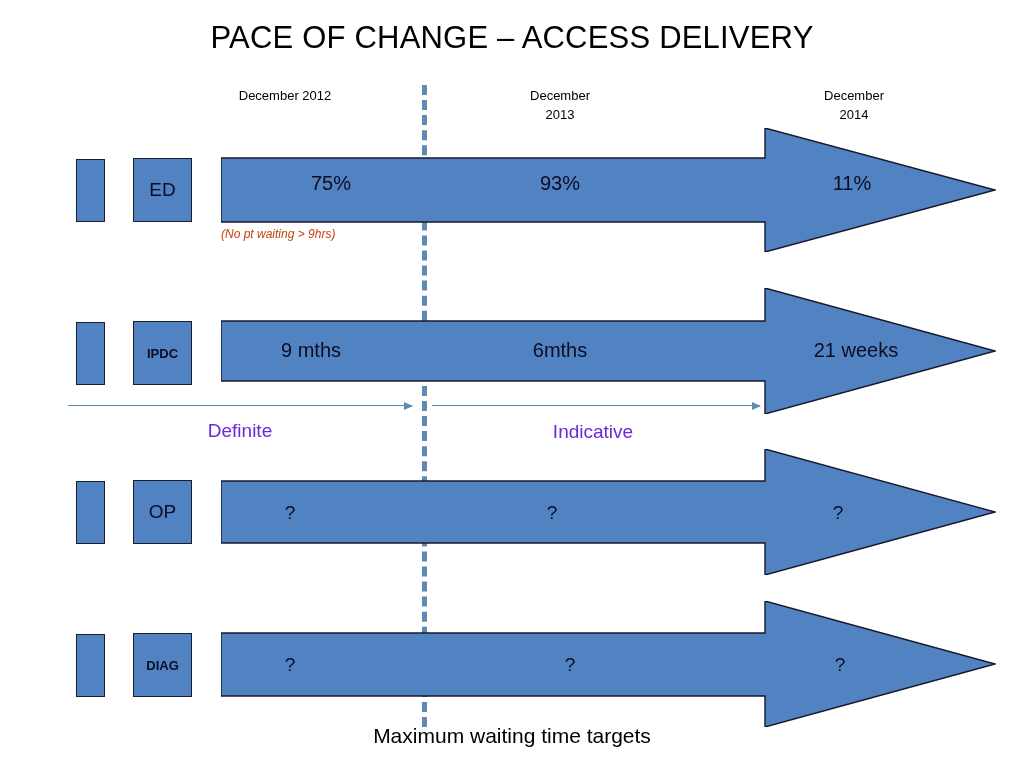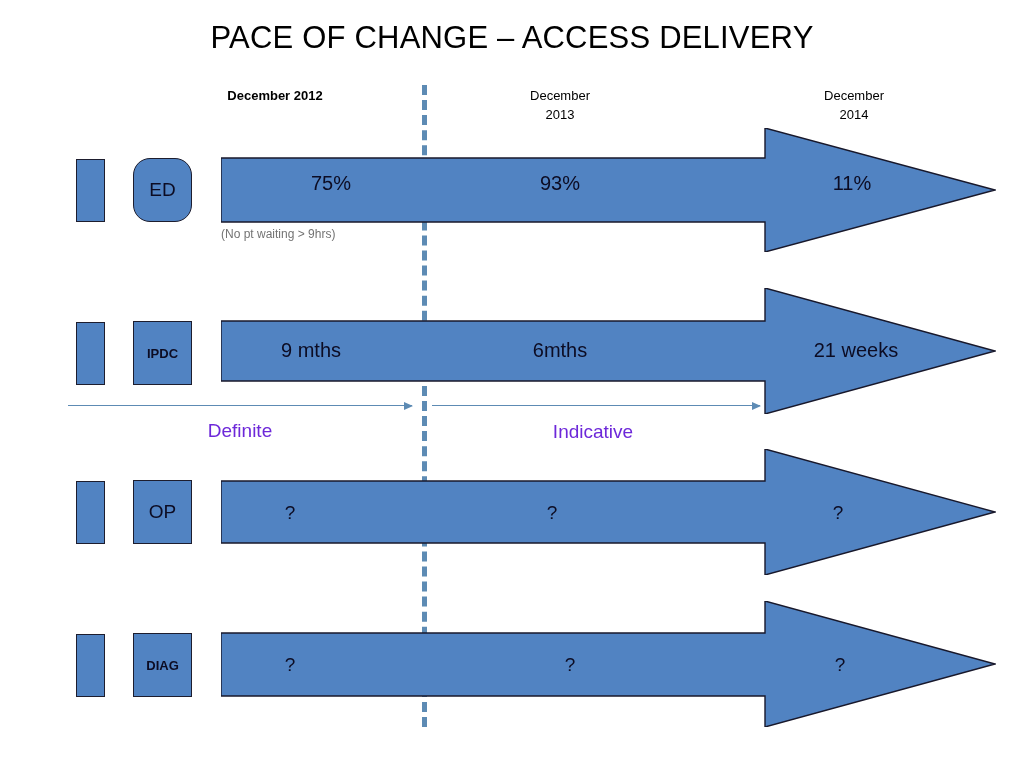--- a/index.html
+++ b/index.html
@@ -38,21 +38,21 @@
   }
 
   
   .col-header {
     position: absolute;
     text-align: center;
     font-size: 13px;
     line-height: 19px;
     color: #000000;
   }
-  .col-header.h1 { left: 182px; top: 86px; width: 186px; font-weight: bold; }
+  .col-header.h1 { left: 192px; top: 86px; width: 186px; }
   .col-header.h2 { left: 470px; top: 86px; width: 180px; }
   .col-header.h3 { left: 760px; top: 86px; width: 188px; }
 
   
   .divider {
     position: absolute;
     left: 422px;
     top: 85px;
     width: 0;
     height: 642px;
@@ -100,22 +100,23 @@
     text-align: center;
     color: #0c0c23;
     white-space: nowrap;
   }
   .val-size-lg { font-size: 20px; }
   .val-size-q  { font-size: 19px; }
 
   .note {
     position: absolute;
     font-size: 12px;
-    color: #737373;
-    white-space: nowrap;
+    color: #c2410c;
+    white-space: nowrap;
+    font-style: italic;
   }
 
   
   .hline {
     position: absolute;
     height: 0;
     border-top: 1.6px solid #5d8bb4;
   }
   .hline .arrowhead {
     position: absolute;
@@ -162,21 +163,21 @@
   <div class="col-header h3">
     <div>December</div>
     <div>2014</div>
   </div>
 
   <div class="divider"></div>
 
   <div class="row">
     <div class="tag-box narrow" style="top:159px;height:63px;"></div>
 
-    <div class="tag-box wide" style="top:158px;height:64px;border-radius:17px;">
+    <div class="tag-box wide" style="top:158px;height:64px;">
       <div class="tag-label big">ED</div>
     </div>
 
     <div class="arrow-wrap" style="top:128px;">
       <svg width="775" height="124" viewBox="0 0 775 124">
         <path class="arrow-shape" d="M 0,30 L 544,30 L 544,0 L 774,62 L 544,124 L 544,94 L 0,94 Z"></path>
       </svg>
     </div>
 
     <div class="arrow-value val-size-lg" style="left:221px;top:172px;width:180px;margin-left:20px;">75%</div>
@@ -243,14 +244,15 @@
       <svg width="775" height="126" viewBox="0 0 775 126">
         <path class="arrow-shape" d="M 0,32 L 544,32 L 544,0 L 774,63 L 544,126 L 544,95 L 0,95 Z"></path>
       </svg>
     </div>
 
     <div class="arrow-value val-size-q" style="left:200px;top:654px;width:180px;">?</div>
     <div class="arrow-value val-size-q" style="left:480px;top:654px;width:180px;">?</div>
     <div class="arrow-value val-size-q" style="left:750px;top:654px;width:180px;">?</div>
   </div>
 
+  <div class="footer-caption">Maximum waiting time targets</div>
 
 </div>
 
 </body></html>

